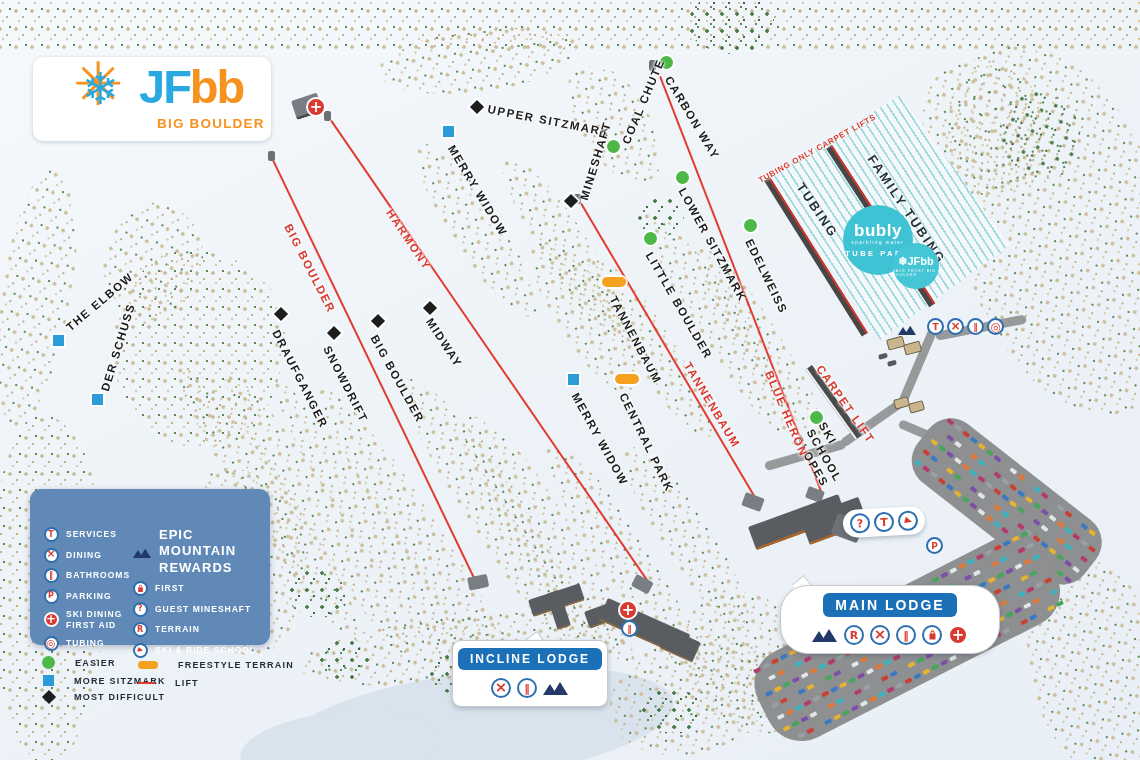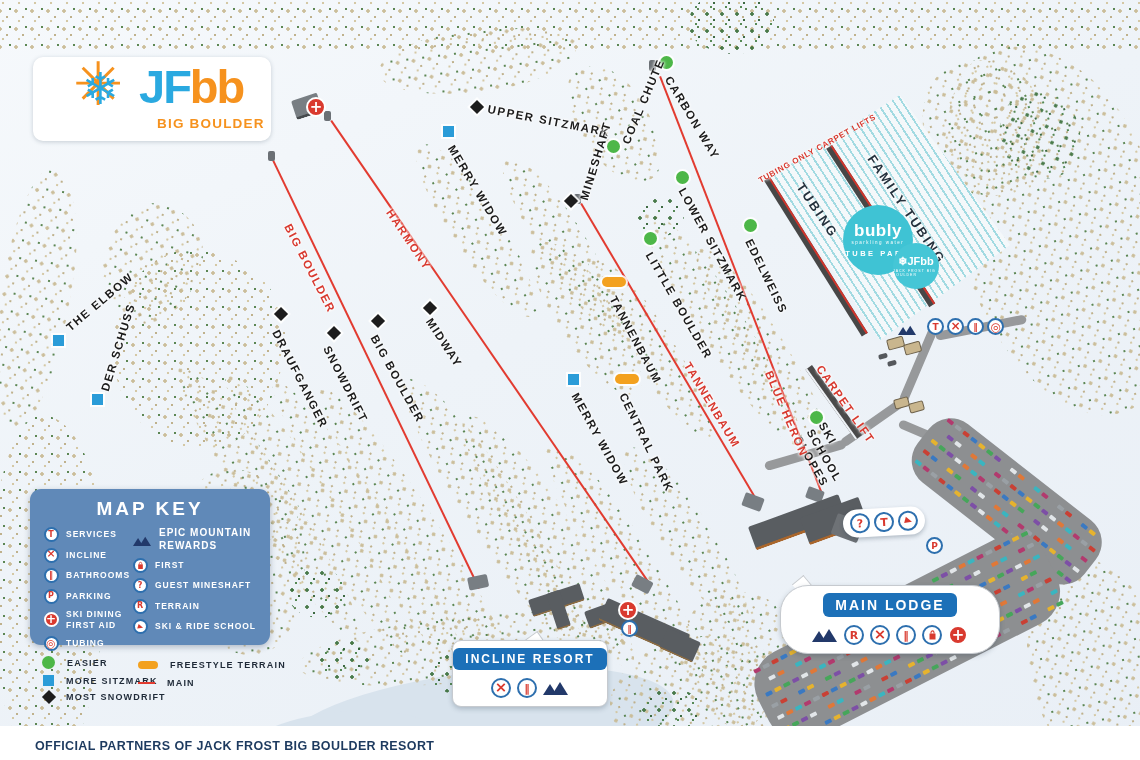--- a/index.html
+++ b/index.html
@@ -77,21 +77,21 @@
   .card .icons{display:flex;gap:6px;align-items:center;margin-top:8px;}
   .pointer{position:absolute;z-index:6;width:14px;height:14px;background:#fff;border-left:1px solid #c6cacf;border-top:1px solid #c6cacf;}
   .pill{position:absolute;z-index:6;background:#fff;border-radius:16px;box-shadow:0 2px 4px rgba(40,60,80,.3);display:flex;gap:4px;align-items:center;padding:4px 7px;}
   
   #mapkey{position:absolute;z-index:7;left:30px;top:489px;width:240px;height:156px;background:#6089b8;border-radius:11px;
           box-shadow:0 2px 6px rgba(30,50,80,.3);color:#fff;}
   #mapkey h1{margin:9px 0 4px;text-align:center;font-size:19px;letter-spacing:3px;font-weight:800;color:#fff;}
   .kcol{position:absolute;top:38px;display:flex;flex-direction:column;gap:5.5px;}
   .kitem{display:flex;align-items:center;gap:7px;font-size:8.5px;font-weight:800;letter-spacing:1px;white-space:pre-line;line-height:1.25;}
   
-  .leg{position:absolute;z-index:7;display:flex;align-items:center;gap:12px;font-size:9px;font-weight:800;letter-spacing:1.2px;color:#1f2a38;}
+  .leg{position:absolute;z-index:7;display:flex;align-items:center;gap:20px;font-size:9px;font-weight:800;letter-spacing:1.2px;color:#1f2a38;}
   .leg .line{width:17px;height:0;border-top:2.5px solid #e23b30;}
   
   #logo{position:absolute;z-index:7;left:33px;top:57px;width:238px;height:84px;background:#fff;border-radius:10px;
         box-shadow:0 1px 4px rgba(60,80,100,.25);}
   .flake-o{position:absolute;left:40px;top:-8px;font-size:60px;color:#f6921e;font-family:"DejaVu Sans",sans-serif;}
   .flake-b{position:absolute;left:49px;top:6px;font-size:44px;color:#2aa9e0;font-family:"DejaVu Sans",sans-serif;}
   .jfbb{position:absolute;left:106px;top:2px;font-size:47px;font-weight:800;letter-spacing:-2px;}
   .jfbb .jf{color:#2aa9e0;} .jfbb .bb{color:#f6921e;}
   #logo .sub{position:absolute;left:124px;top:59px;font-size:13.5px;font-weight:800;letter-spacing:1.2px;color:#f6921e;}
   
@@ -539,21 +539,21 @@
   <div class="pill" style="left:843px;top:508px;transform:rotate(-3deg);">
     <span class="ic s20">?</span>
     <span class="ic s20">T</span>
     <span class="ic s20">
         <span class="flag sm"></span>
       </span>
   </div>
 
   <div class="pointer" style="left:528px;top:634px;transform:rotate(55deg);"></div>
   <div class="card" style="left:452px;top:640px;width:136px;">
-    <div class="bluebar" style="font-size:12px;">INCLINE RESORT</div>
+    <div class="bluebar" style="font-size:12px;">INCLINE LODGE</div>
     <div class="icons">
       <span class="ic s20">
           <span class="glyph-x">×</span>
         </span>
       <span class="ic s20">‖</span>
       <span class="mtn"></span>
     </div>
   </div>
 
   <div class="pointer" style="left:795px;top:578px;transform:rotate(50deg);"></div>
@@ -577,59 +577,55 @@
   </div>
 
   <div id="logo">
     <span class="flake-o">✳</span>
     <span class="flake-b">❄</span>
     <div class="jfbb"><span class="jf">JF</span><span class="bb">bb</span></div>
     <div class="sub">BIG BOULDER</div>
   </div>
 
   <div id="mapkey">
-    <h1>MAP KEY</h1>
     <div class="kcol" style="left:14px;">
       <div class="kitem"><span class="ic s15">T</span><span>SERVICES</span></div>
-      <div class="kitem"><span class="ic s15"><span class="glyph-x">×</span></span><span>INCLINE</span></div>
+      <div class="kitem"><span class="ic s15"><span class="glyph-x">×</span></span><span>DINING</span></div>
       <div class="kitem"><span class="ic s15">‖</span><span>BATHROOMS</span></div>
       <div class="kitem"><span class="ic s15">P</span><span>PARKING</span></div>
       <div class="kitem"><span class="ic aid s15">+</span><span>SKI DINING
 FIRST AID</span></div>
       <div class="kitem"><span class="ic s15"><span class="glyph-tub">◎</span></span><span>TUBING</span></div>
     </div>
     <div class="kcol" style="left:103px;">
-      <div class="kitem"><span class="mtn sm" style="width:19px;"></span><span style="font-size:10px;">EPIC MOUNTAIN REWARDS</span></div>
+      <div class="kitem"><span class="mtn sm" style="width:19px;"></span><span style="font-size:13px;">EPIC MOUNTAIN REWARDS</span></div>
       <div class="kitem"><span class="ic s15"><svg width="7" height="9" viewBox="0 0 12 14">
               <path d="M2 5h8v8H2z" fill="#d93a2f"></path>
               <path d="M4 5V3.5a2 2 0 0 1 4 0V5" fill="none" stroke="#d93a2f" stroke-width="1.4"></path>
             </svg></span><span>FIRST</span></div>
       <div class="kitem"><span class="ic s15">?</span><span>GUEST MINESHAFT</span></div>
       <div class="kitem"><span class="ic s15">R</span><span>TERRAIN</span></div>
       <div class="kitem"><span class="ic s15"><span class="flag sm" style="transform:scale(.6) rotate(18deg);"></span></span><span>SKI &amp; RIDE SCHOOL</span></div>
     </div>
   </div>
 
   <div class="leg" style="left:42px;top:656px;">
       <span class="mk-g" style="box-shadow:none;display:inline-block;"></span>
       <span>EASIER</span>
     </div>
   <div class="leg" style="left:43px;top:675px;">
       <span class="mk-b" style="box-shadow:none;display:inline-block;"></span>
       <span>MORE SITZMARK</span>
     </div>
   <div class="leg" style="left:44px;top:692px;">
       <span class="mk-d" style="box-shadow:none;display:inline-block;"></span>
-      <span>MOST SNOWDRIFT</span>
+      <span>MOST DIFFICULT</span>
     </div>
   <div class="leg" style="left:138px;top:660px;">
       <span class="mk-o" style="box-shadow:none;display:inline-block;width:20px;height:8px;"></span>
       <span>FREESTYLE TERRAIN</span>
     </div>
   <div class="leg" style="left:138px;top:678px;">
       <span class="line"></span>
-      <span>MAIN</span>
-    </div>
-
-  <div id="footer">
-    <div class="txt">OFFICIAL PARTNERS OF JACK FROST BIG BOULDER RESORT</div>
-  </div>
+      <span>LIFT</span>
+    </div>
+
 </div>
 
 </body></html>

